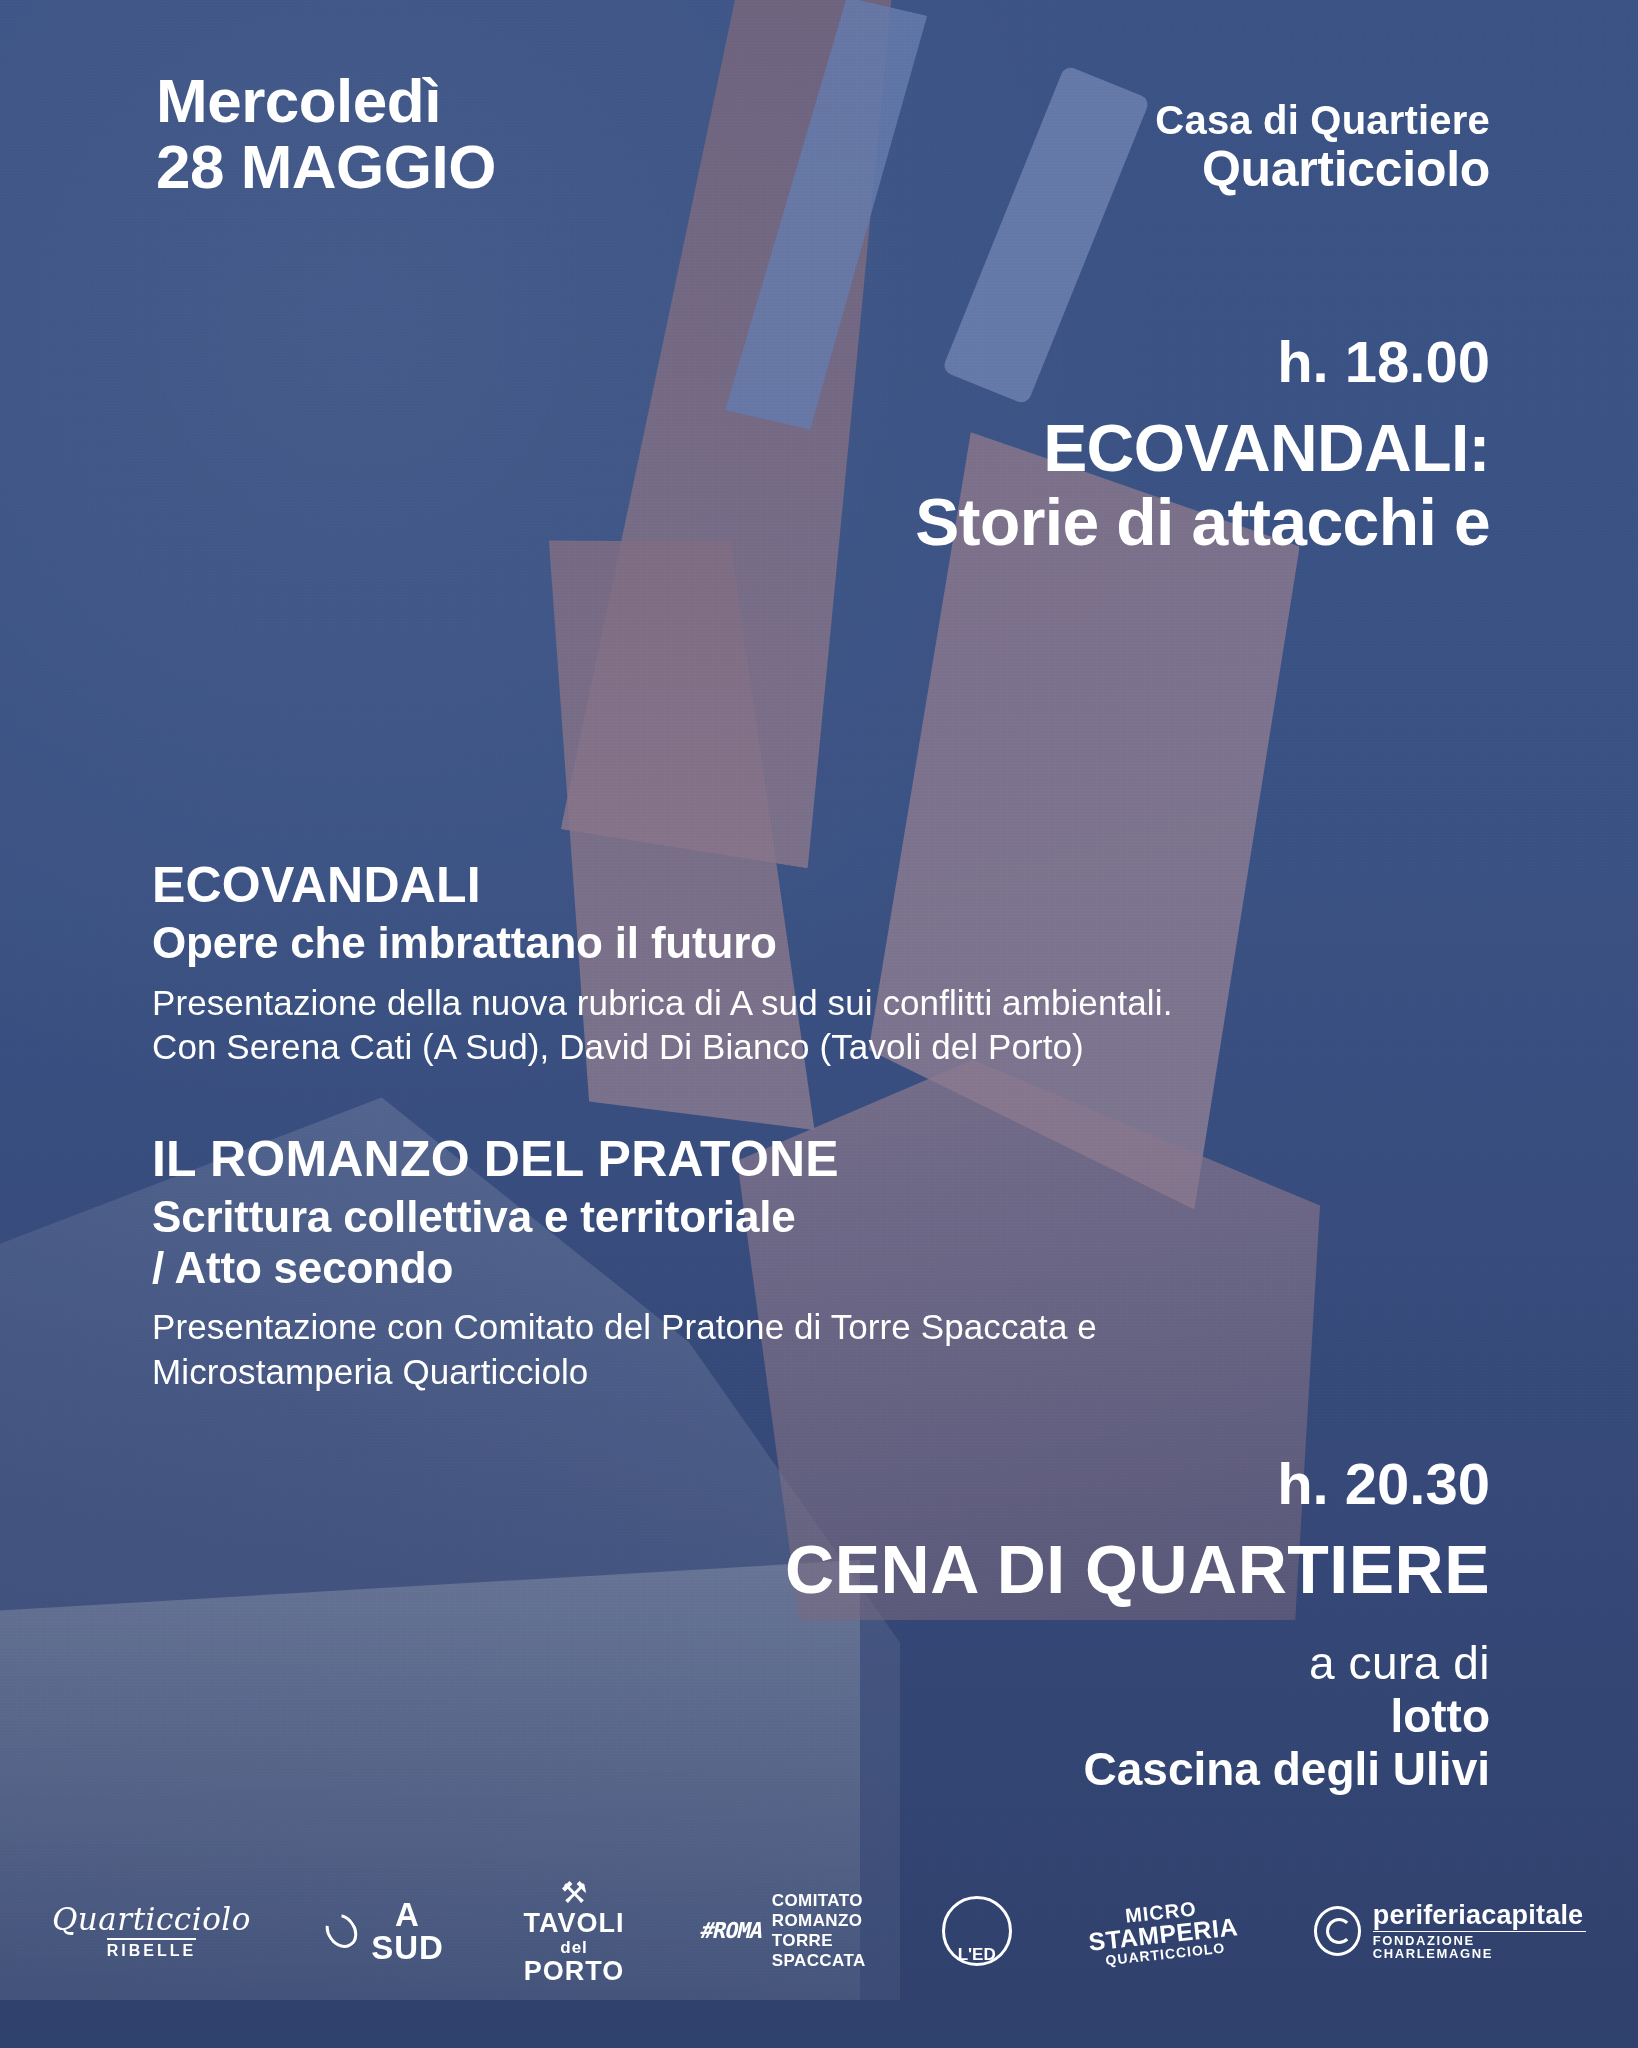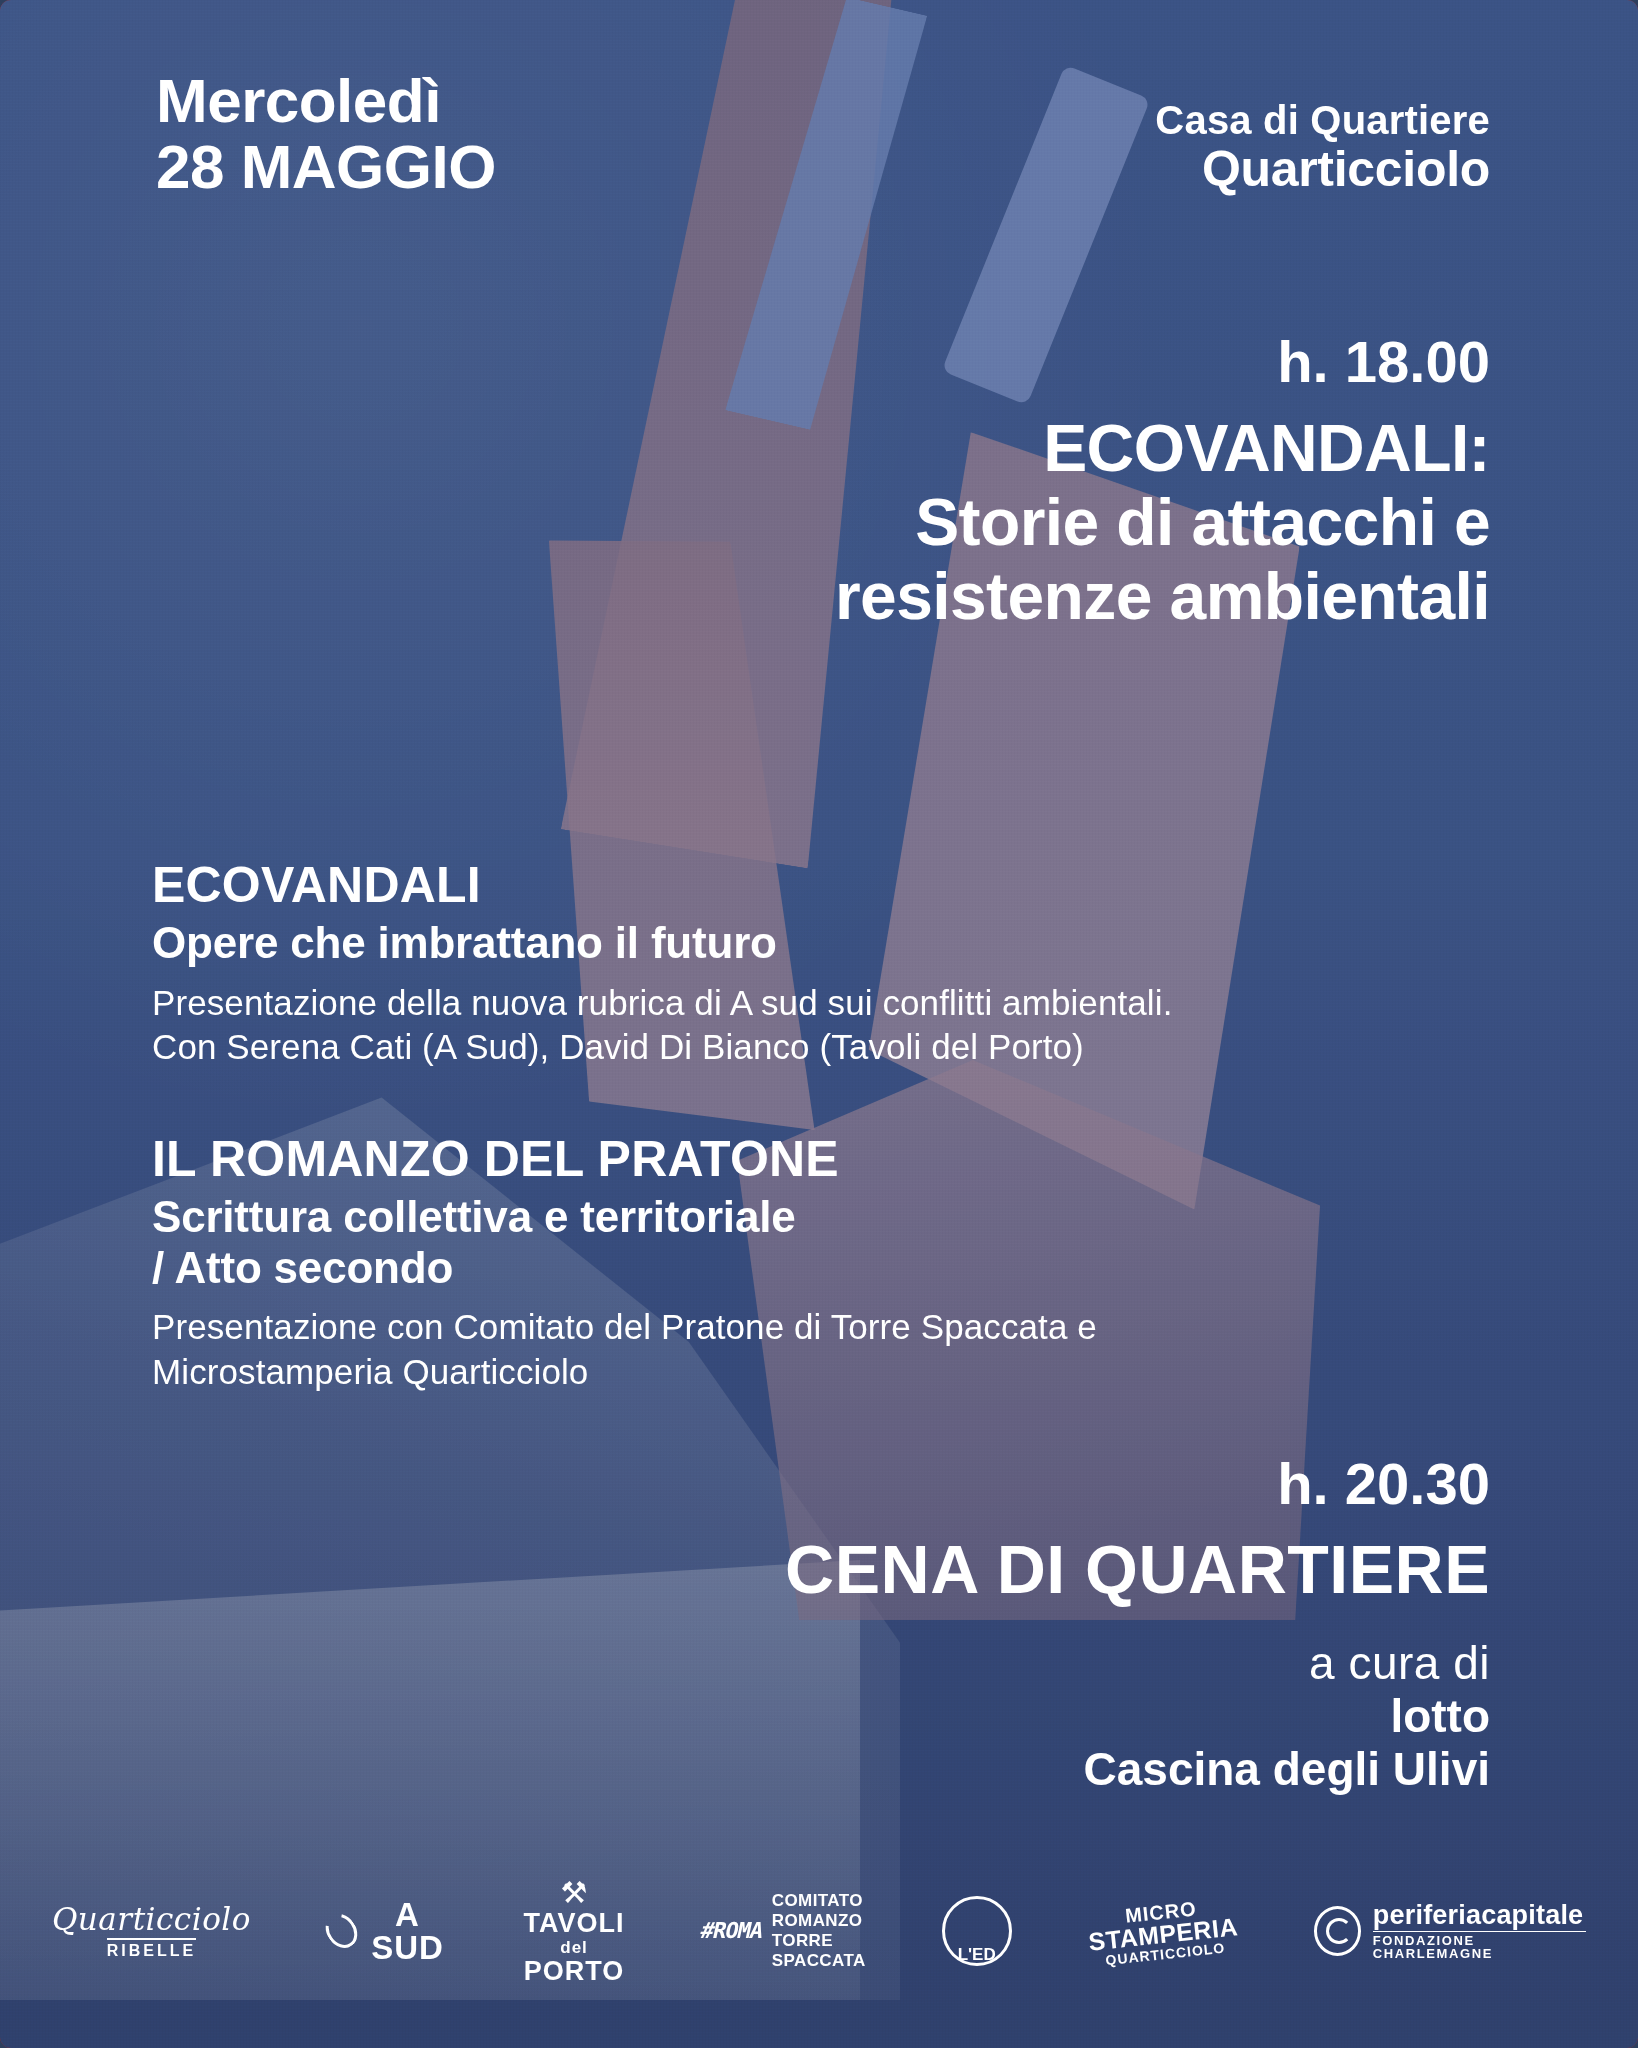--- a/index.html
+++ b/index.html
@@ -9,21 +9,20 @@
     background: #2d3f5e;
   }
   .poster {
     position: relative;
     width: 1638px;
     height: 2048px;
     overflow: hidden;
     background: #b91c1c;
     font-family: "Liberation Sans", sans-serif;
     color: #ffffff;
-    border-radius: 11px;
     -webkit-font-smoothing: antialiased;
   }
 
   
   .bg {
     position: absolute;
     inset: 0;
     background:
       radial-gradient(circle at 22% 16%, rgba(255,255,255,0.07) 0%, rgba(255,255,255,0) 38%),
       linear-gradient(180deg, #4b6598 0%, #4a6496 42%, #44598a 72%, #3c4f7c 100%);
@@ -352,21 +351,20 @@
     <div class="venue">
       <div class="v1">Casa di Quartiere</div>
       <div class="v2">Quarticciolo</div>
     </div>
 
     <div class="block-main">
       <div class="hour-1">h. 18.00</div>
       <div class="title-main">
         <span class="ln">ECOVANDALI:</span>
         <span class="ln">Storie di attacchi e</span>
-        <span class="ln">resistenze ambientali</span>
       </div>
     </div>
 
     <div class="section sec-1">
       <div class="sec-title">ECOVANDALI</div>
       <div class="sec-sub">
         <span class="ln">Opere che imbrattano il futuro</span>
       </div>
       <div class="sec-body">
         <span class="ln">Presentazione della nuova rubrica di A sud sui conflitti ambientali.</span>

